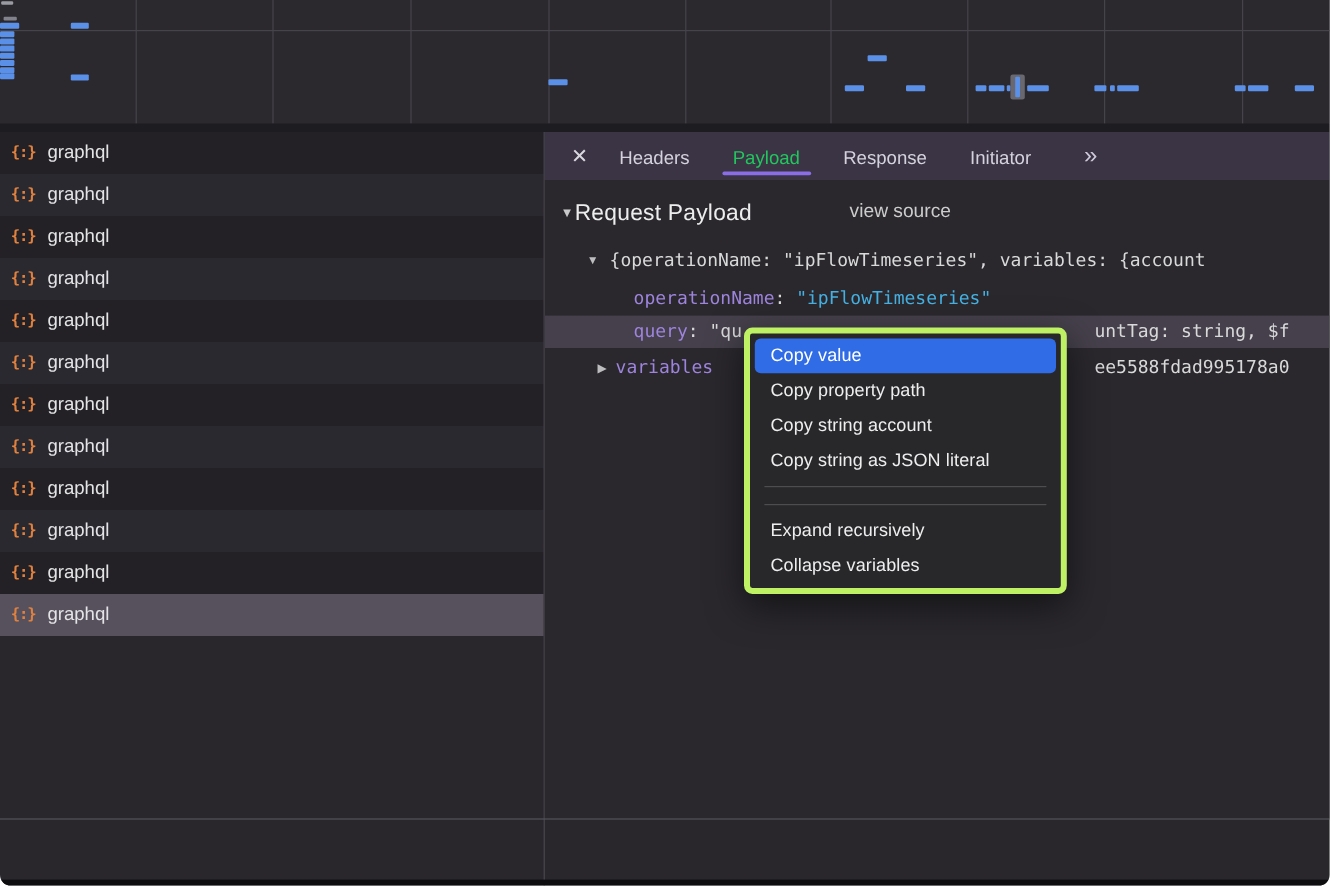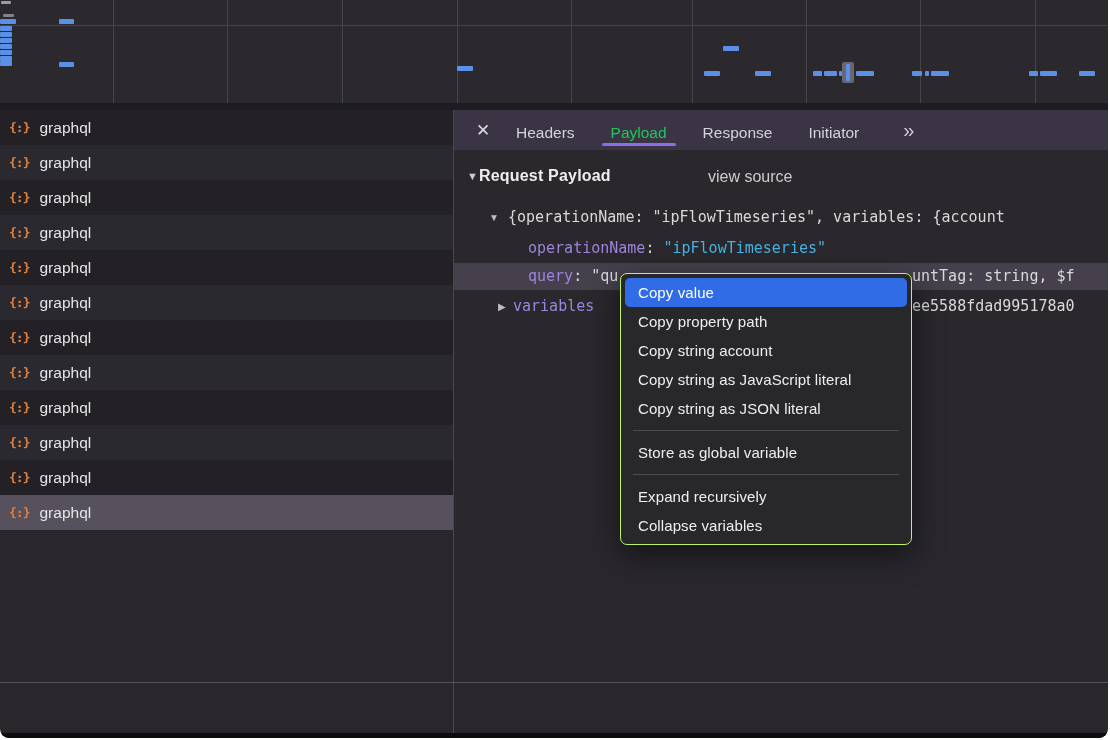--- a/index.html
+++ b/index.html
@@ -40,36 +40,36 @@
   .tab.active { color:#22c55e; }
   .tab.active::after { content:""; position:absolute; left:5px; right:5px; bottom:2px; height:3px;
                        border-radius:2px; background:#8a6ee8; }
   .overflow-btn { margin-left:22px; font-size:20px; color:#cfc9dc; letter-spacing:-2px; }
 
   
   .payload { position:absolute; left:454px; top:150px; width:654px; height:532px; background:#2a282d;
              overflow:hidden; }
   .pl-title { position:absolute; left:13px; top:17px; display:flex; align-items:center; color:#ededee; }
   .pl-arrow { font-size:11px; color:#c9c9cb; margin-right:1px; }
-  .pl-title-text { font-size:16px; font-weight:bold; letter-spacing:.2px; }
+  .pl-title-text { font-size:19px; font-weight:normal; letter-spacing:.2px; }
   .view-source { position:absolute; left:254px; top:18px; font-size:16px; color:#cccccd; }
   .mono { font-family:"DejaVu Sans Mono",monospace; font-size:15px; line-height:21px;
           white-space:pre; position:absolute; }
   .tw-arrow { position:absolute; font-size:10px; color:#bdbdbf; font-family:"Liberation Sans",sans-serif; }
   .k  { color:#9d84dd; }
   .s  { color:#45b1e2; }
   .p  { color:#d9d9da; }
   .hl-band { position:absolute; left:0; top:113px; width:654px; height:27px; background:#45404b; }
 
   .footer-line { position:absolute; left:0; top:682px; width:1108px; height:1px; background:#55535c; }
   .bottom-bar  { position:absolute; left:0; top:733px; width:1108px; height:5px; background:#0d0d10; }
 
   
-  .menu { position:absolute; left:620px; top:273px; width:292px; background:#28282b;
-          border:1px solid #bef264; border-radius:7px; box-shadow:0 10px 30px rgba(0,0,0,.55);
+  .menu { position:absolute; left:620px; top:273px; width:269px; background:#28282b;
+          border:5px solid #bef264; border-radius:7px; box-shadow:0 10px 30px rgba(0,0,0,.55);
           padding:4px 0; z-index:10; box-sizing:border-box; }
   .menu-item { height:29px; line-height:29px; padding-left:17px; font-size:15px; color:#eeeeef;
                font-weight:500; letter-spacing:.1px; white-space:nowrap; }
   .menu-item.highlighted { margin:0 4px; padding-left:13px; border-radius:5px; color:#ffffff; }
   .menu-divider { height:15px; position:relative; }
   .menu-divider::after { content:""; position:absolute; left:12px; right:12px; top:7px; height:1px;
                          background:#4d4d50; }
 </style>
 </head>
 <body>
@@ -212,21 +212,19 @@
     <div class="mono p" style="left:458px; top:146px;">ee5588fdad995178a0</div>
   </div>
 
   <div class="footer-line"></div>
   <div class="bottom-bar"></div>
 
   <div class="menu" id="menu">
       <div class="menu-item highlighted" style="background: rgb(47, 108, 230);">Copy value</div>
       <div class="menu-item">Copy property path</div>
       <div class="menu-item">Copy string account</div>
-      <div class="menu-item">Copy string as JavaScript literal</div>
       <div class="menu-item">Copy string as JSON literal</div>
       <div class="menu-divider"></div>
-      <div class="menu-item">Store as global variable</div>
       <div class="menu-divider"></div>
       <div class="menu-item">Expand recursively</div>
       <div class="menu-item">Collapse variables</div>
     </div>
 </div>
 
 </body></html>

